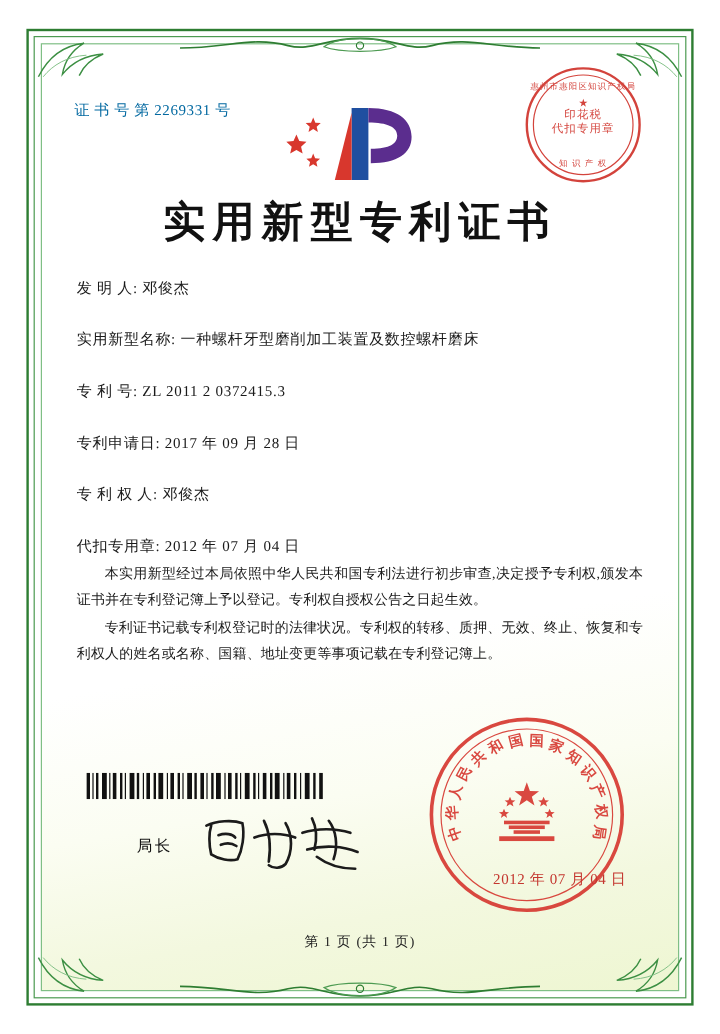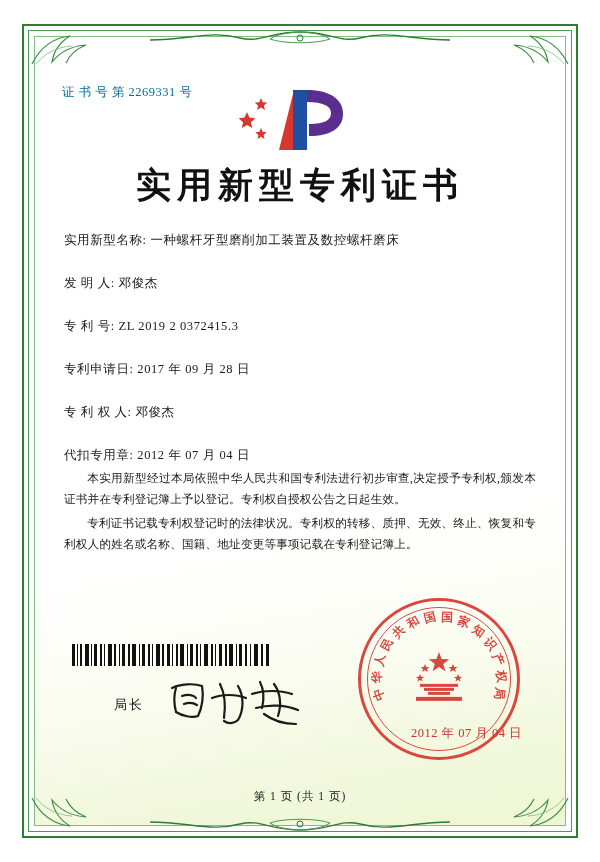--- a/index.html
+++ b/index.html
@@ -251,21 +251,21 @@
     right: 44px;
     bottom: 84px;
     font-size: 12.5px;
     color: #c4362f;
     letter-spacing: 0.5px;
   }
 
   .page-no {
     position: absolute;
     left: 0; right: 0;
-    bottom: 22px;
+    bottom: 34px;
     text-align: center;
     font-size: 11.5px;
     color: #222;
     letter-spacing: 1px;
   }
 </style>
 </head>
 <body>
 
 <div class="page">
@@ -328,35 +328,42 @@
           <polygon points="12,28 14.4,33.6 20.4,34.2 15.9,38.2 17.2,44 12,40.9 6.8,44 8.1,38.2 3.6,34.2 9.6,33.6"></polygon>
           <polygon points="26,14 27.8,18.2 32.3,18.6 28.9,21.6 29.9,26 26,23.6 22.1,26 23.1,21.6 19.7,18.6 24.2,18.2"></polygon>
           <polygon points="26,44 27.6,47.8 31.7,48.2 28.6,50.9 29.5,54.9 26,52.8 22.5,54.9 23.4,50.9 20.3,48.2 24.4,47.8"></polygon>
         </g>
         <path d="M58 6 L72 6 L72 66 L58 66 Z" fill="#1f4fa0"></path>
         <path d="M44 66 L58 10 L58 66 Z" fill="#d8372d"></path>
         <path d="M72 6 C96 6 108 16 108 30 C108 44 96 52 74 52 L74 40 C90 40 96 36 96 29 C96 22 88 18 72 18 Z" fill="#5b2d8e"></path>
       </svg>
     </div>
 
+    <div class="seal-top">
+      <div class="ring"></div>
+      <div class="arc-top">惠州市惠阳区知识产权局</div>
+      <div class="star">★</div>
+      <div class="mid">印花税<br>代扣专用章</div>
+      <div class="arc-bottom">知 识 产 权</div>
+    </div>
 
     <div class="title">实用新型专利证书</div>
 
     <div class="fields">
+      <div class="field">
+        <span class="lbl">发 明 人:</span>
+        <span class="val">邓俊杰</span>
+      </div>
       <div class="field">
         <span class="lbl">实用新型名称:</span>
         <span class="val">一种螺杆牙型磨削加工装置及数控螺杆磨床</span>
       </div>
       <div class="field">
-        <span class="lbl">发 明 人:</span>
-        <span class="val">邓俊杰</span>
-      </div>
-      <div class="field">
         <span class="lbl">专 利 号:</span>
-        <span class="val">ZL 2019 2 0372415.3</span>
+        <span class="val">ZL 2011 2 0372415.3</span>
       </div>
       <div class="field">
         <span class="lbl">专利申请日:</span>
         <span class="val">2017 年 09 月 28 日</span>
       </div>
       <div class="field">
         <span class="lbl">专 利 权 人:</span>
         <span class="val">邓俊杰</span>
       </div>
       <div class="field">

